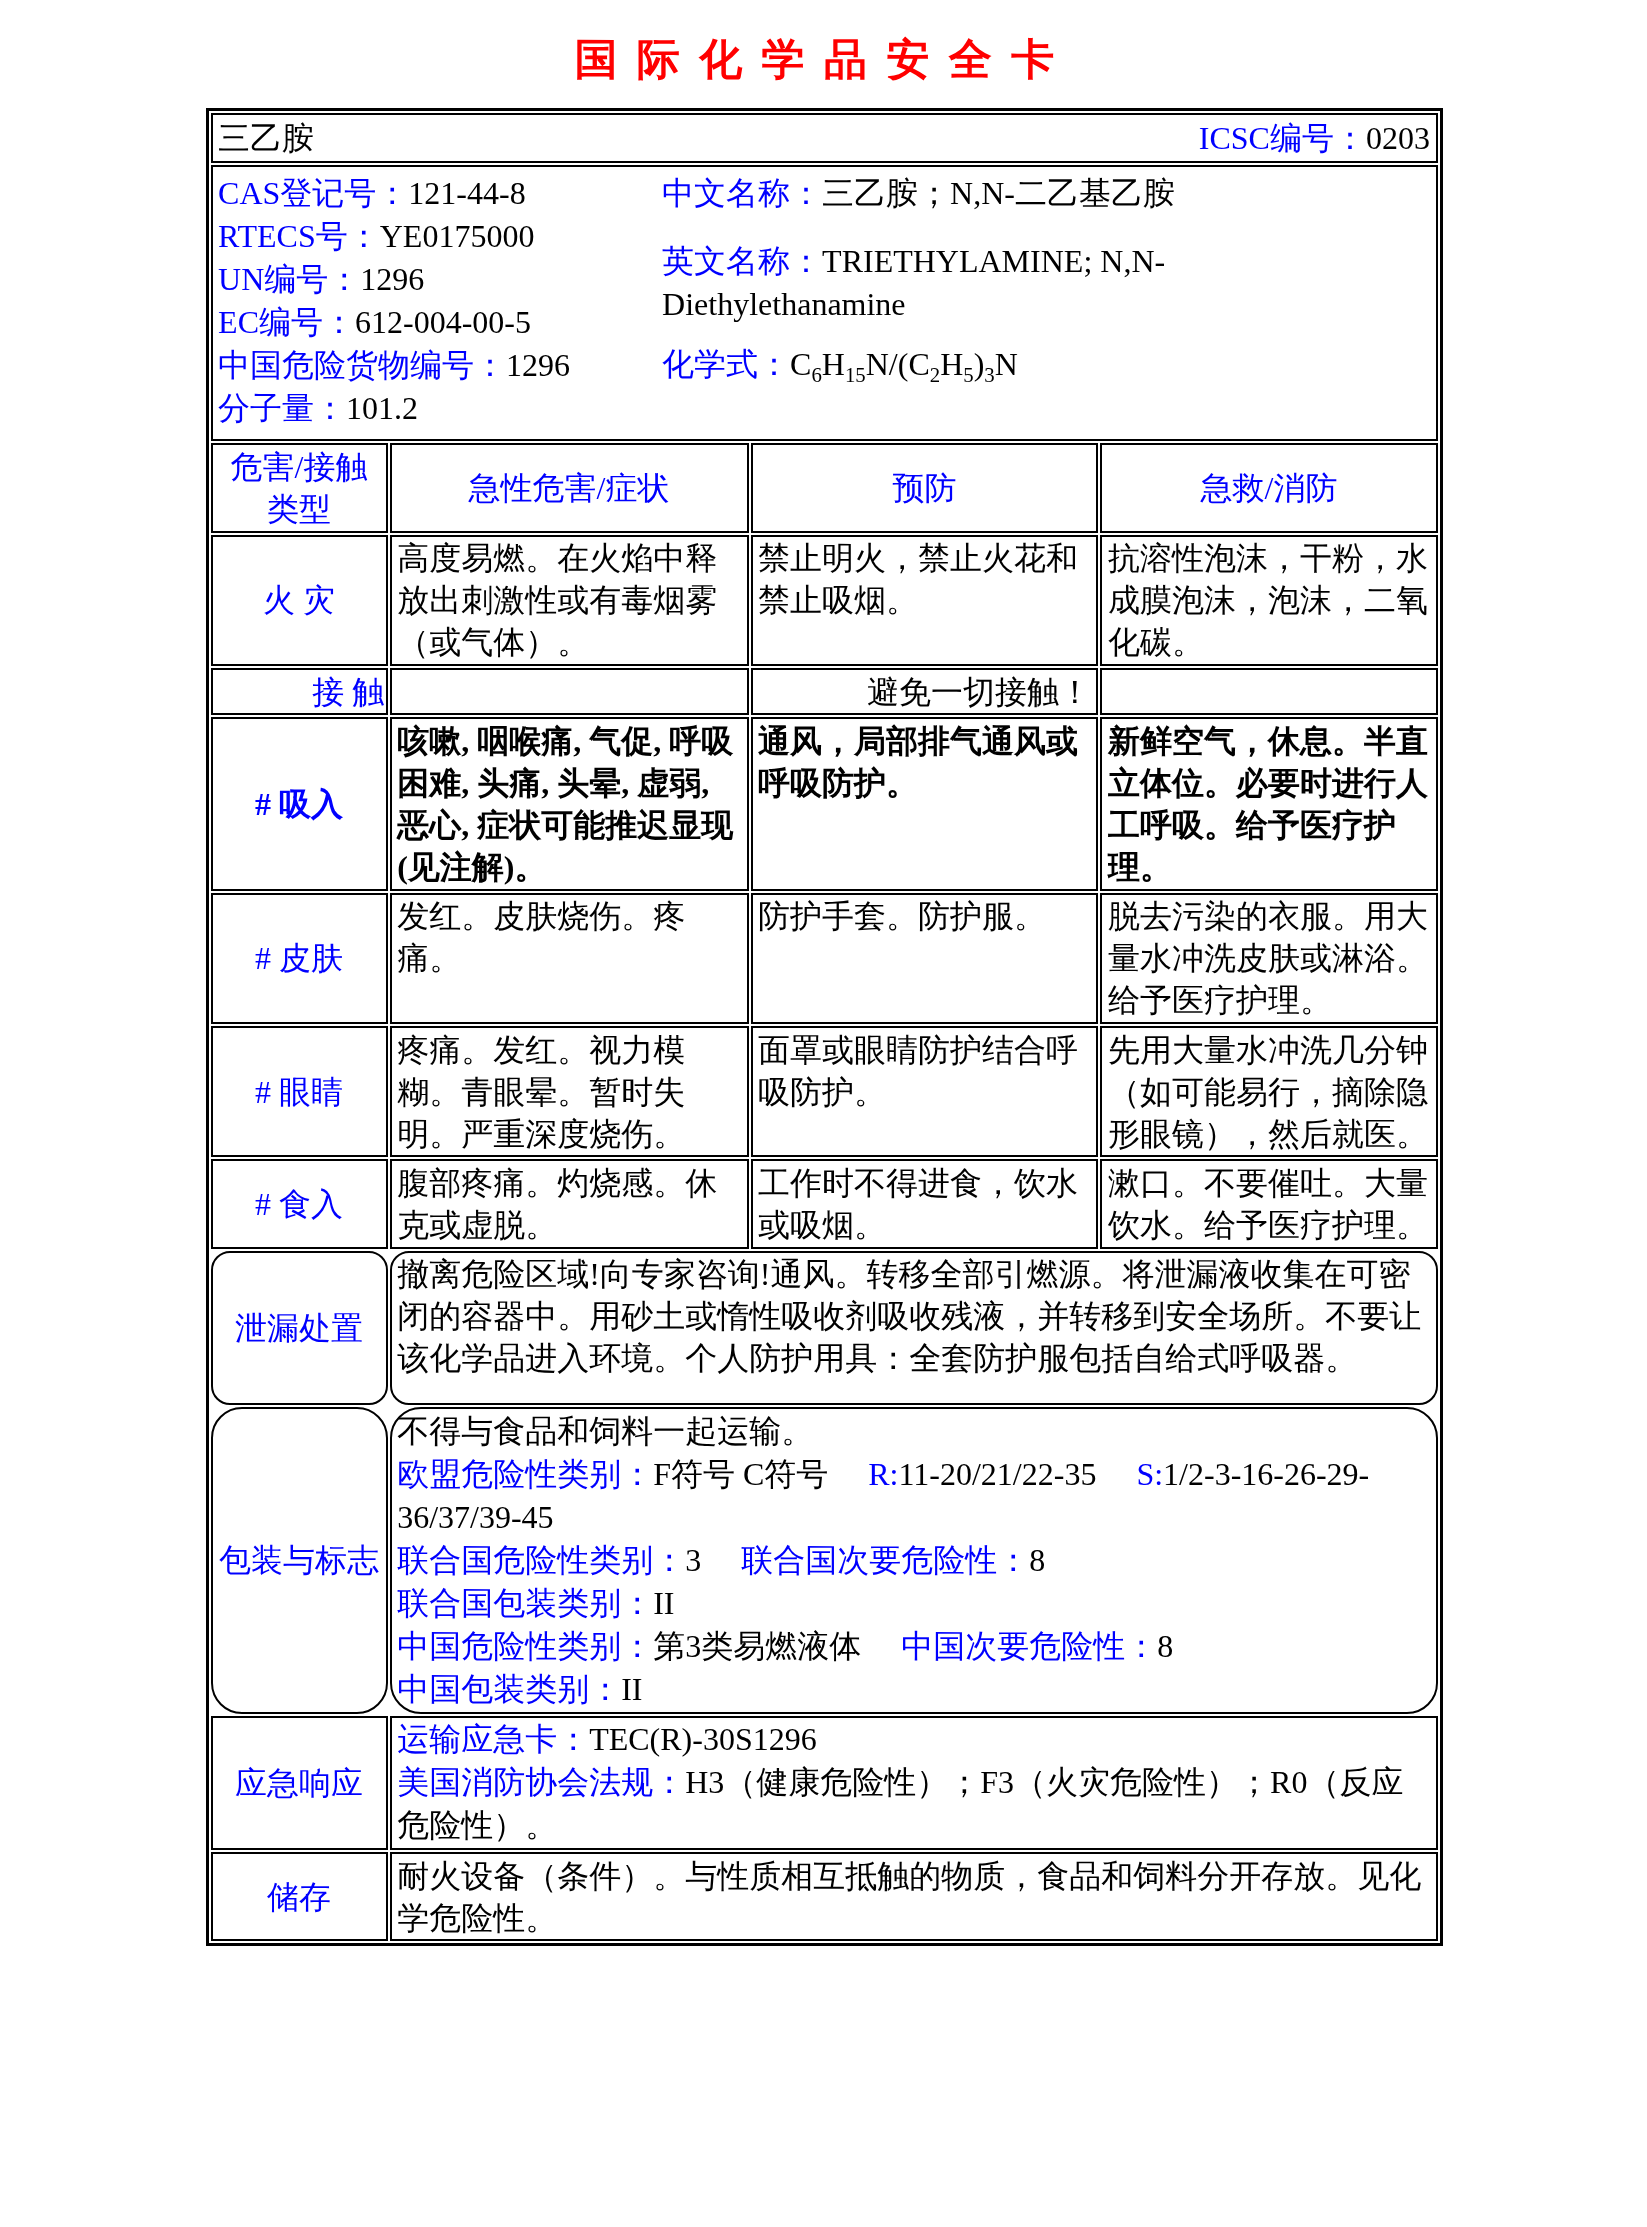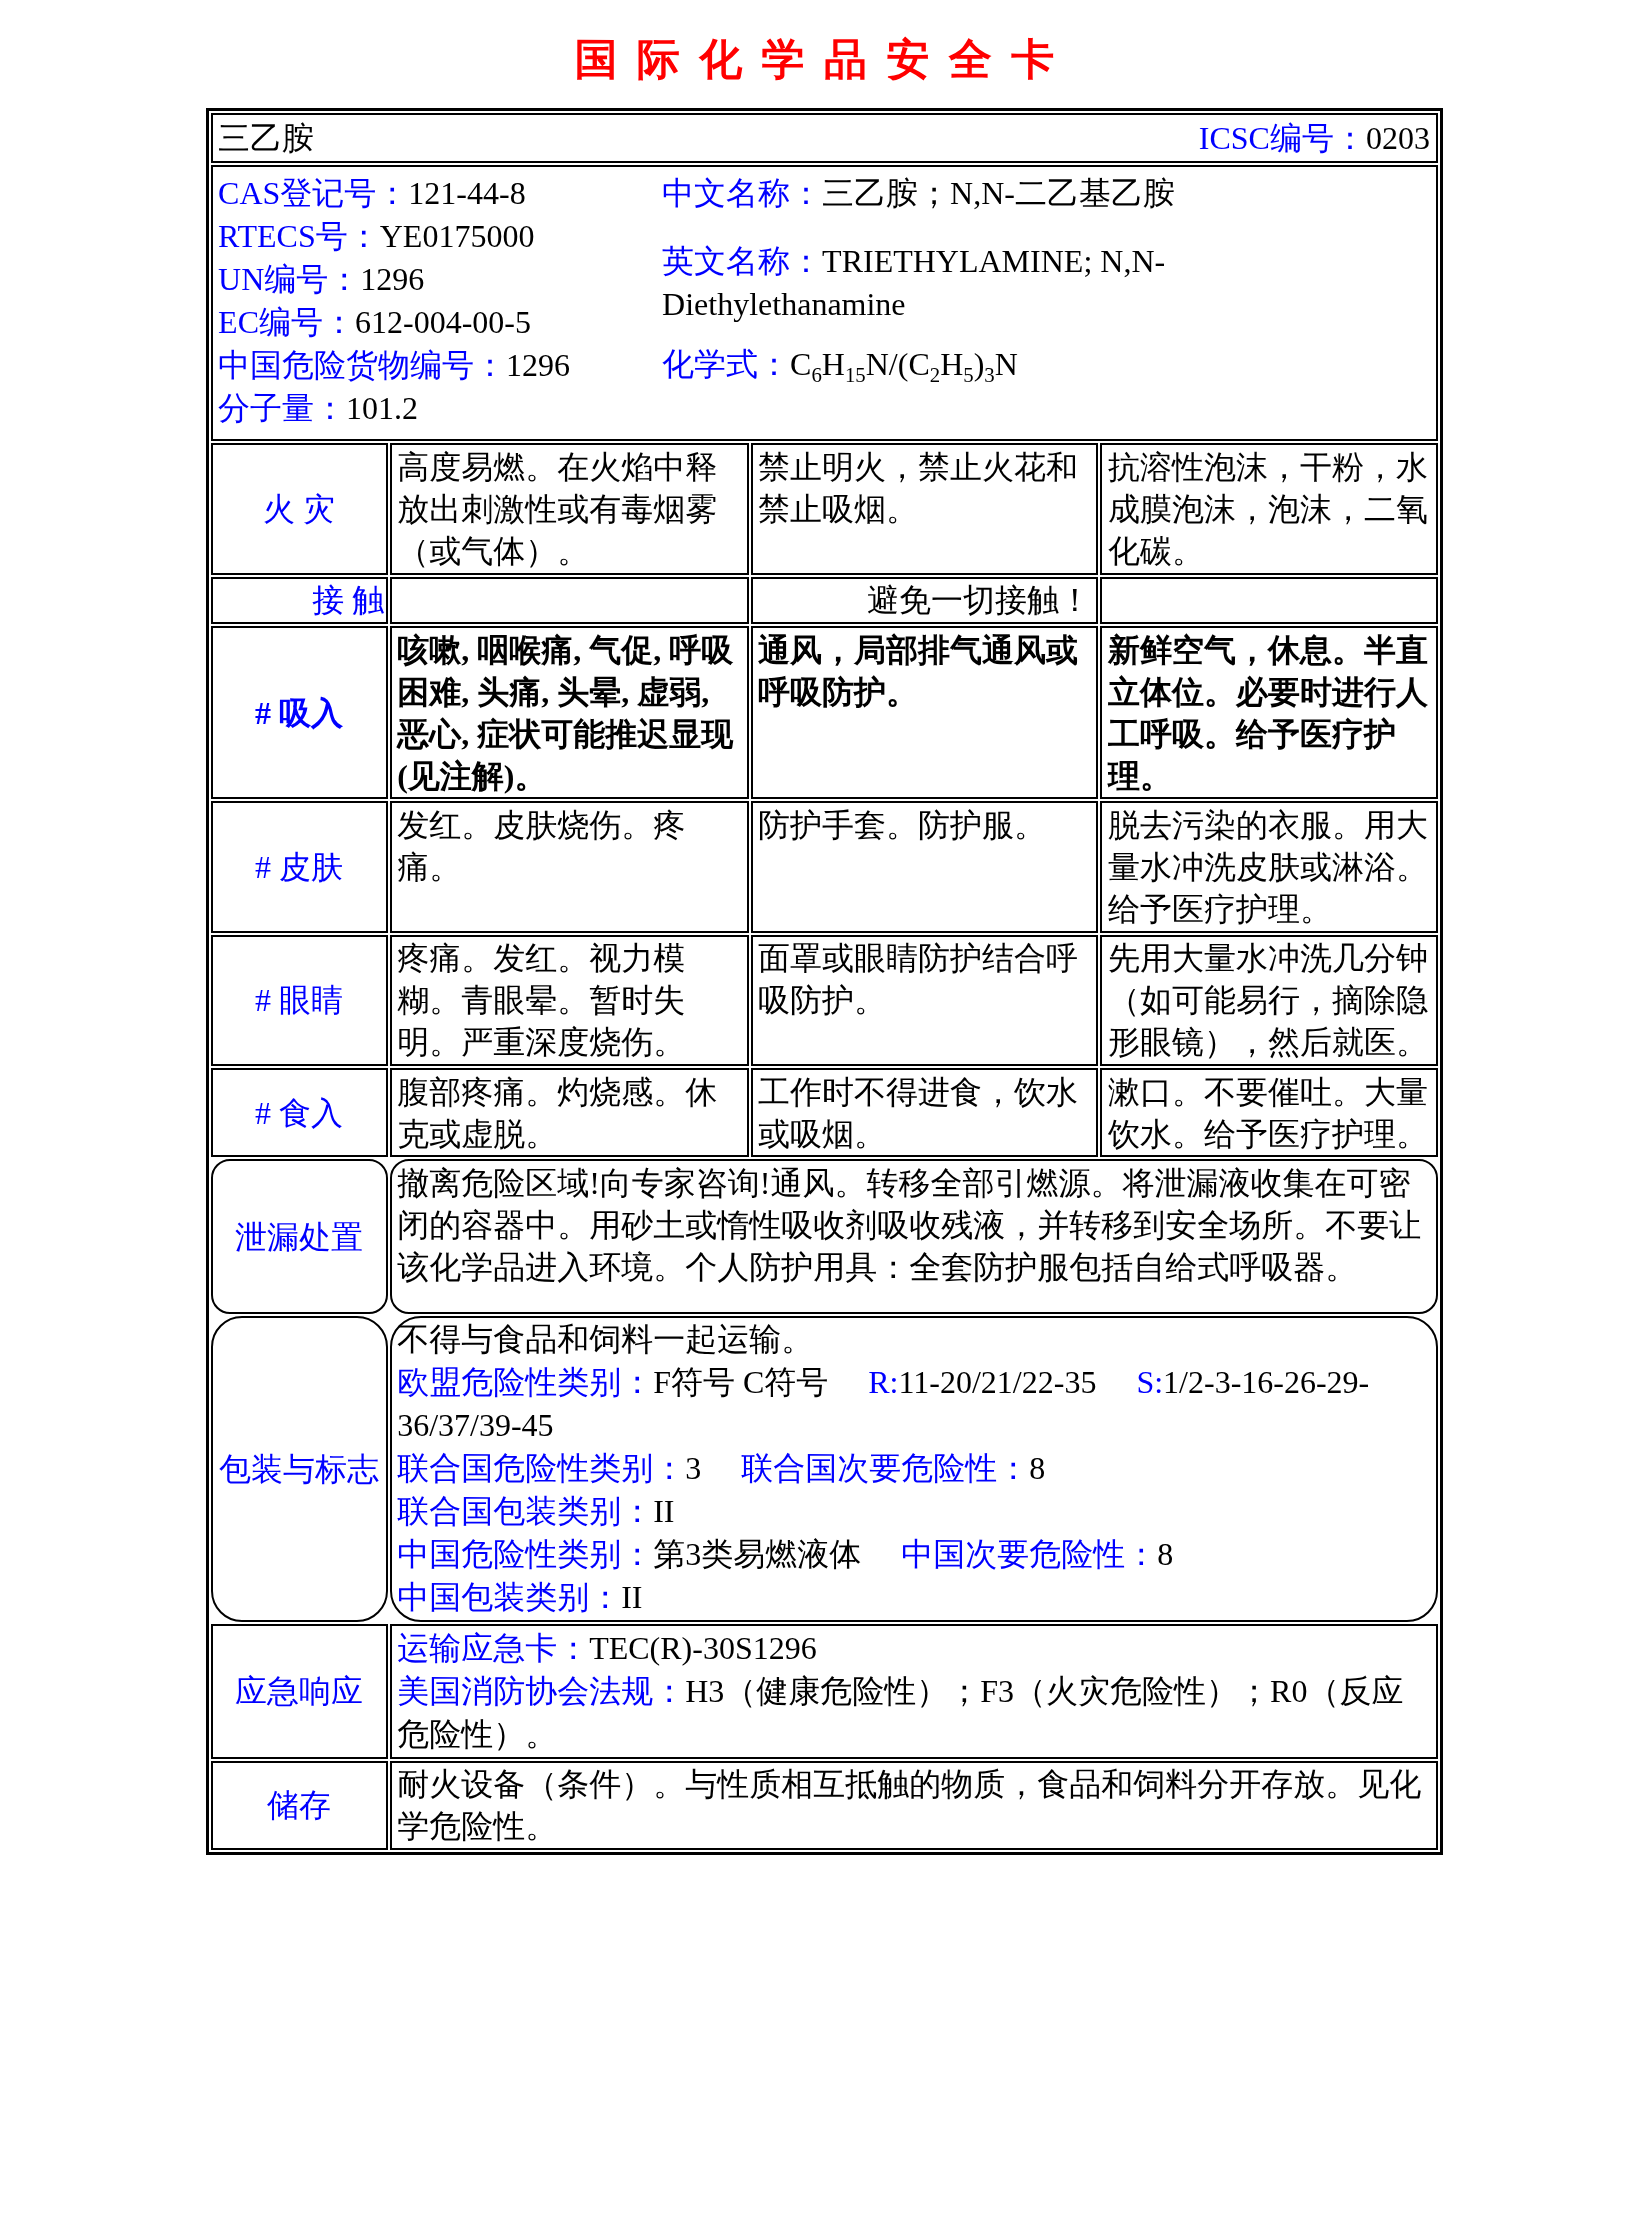--- a/index.html
+++ b/index.html
@@ -109,20 +109,27 @@
         </div>
         <div class="info-right">
           <div class="f"><span class="blue">中文名称：</span><span>三乙胺；N,N-二乙基乙胺</span></div>
           <div class="f en"><span class="blue">英文名称：</span><span>TRIETHYLAMINE; N,N-Diethylethanamine</span></div>
           <div class="f chem"><span class="blue">化学式：</span><span><span>C</span><sub>6</sub><span>H</span><sub>15</sub><span>N/(C</span><sub>2</sub><span>H</span><sub>5</sub><span>)</span><sub>3</sub><span>N</span></span></div>
         </div>
       </div>
     </td>
   </tr>
 
+  <tr class="r-head">
+    <th class="hd1">危害/接触
+类型</th>
+    <th>急性危害/症状</th>
+    <th>预防</th>
+    <th>急救/消防</th>
+  </tr>
 
   <tr class="r-fire">
     <td class="type">火 灾</td>
     <td>高度易燃。在火焰中释放出刺激性或有毒烟雾（或气体）。</td>
     <td>禁止明火，禁止火花和禁止吸烟。</td>
     <td>抗溶性泡沫，干粉，水成膜泡沫，泡沫，二氧化碳。</td>
   </tr>
 
 
   <tr class="r-cont">

